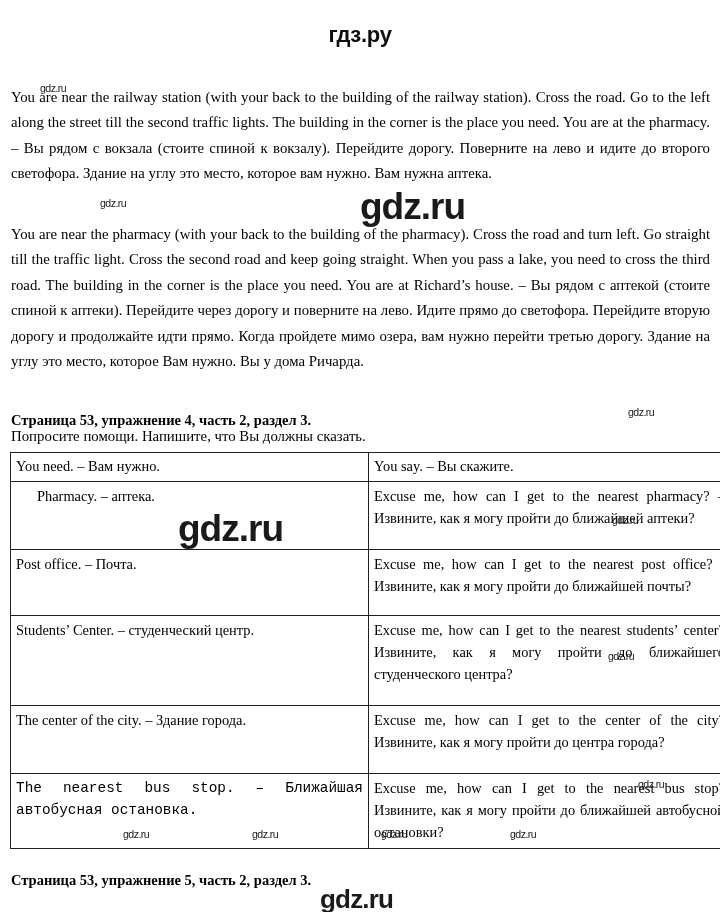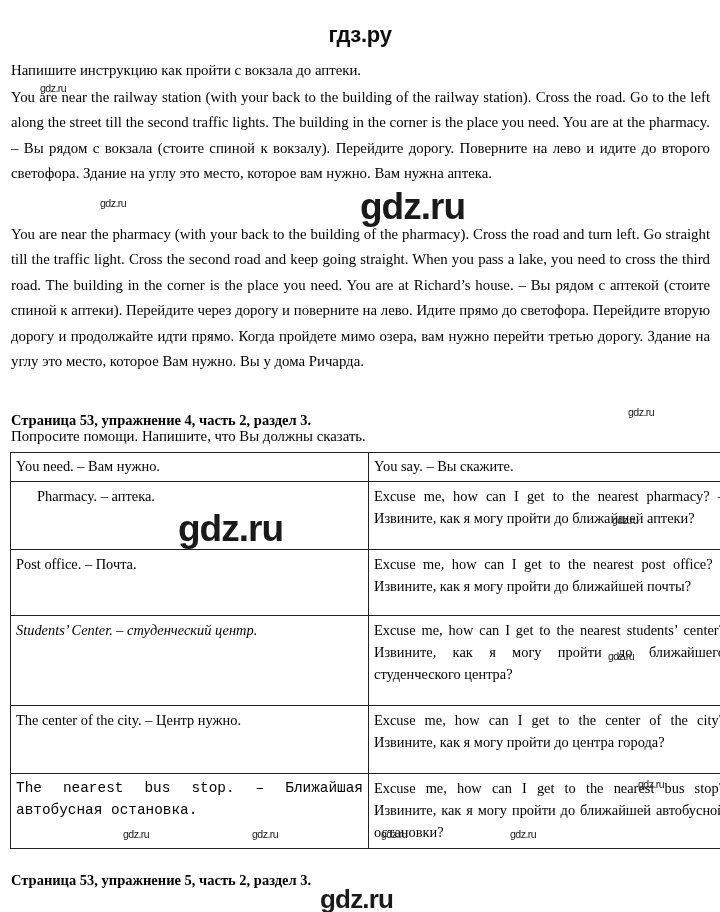--- a/index.html
+++ b/index.html
@@ -111,21 +111,20 @@
     letter-spacing: -0.8px;
   }
 </style>
 </head>
 <body>
 
 <div class="brand-top">гдз.ру</div>
 
 <div class="page">
 
-  <div class="sec-sub" style="top:62px;">Напишите инструкцию как пройти с вокзала до аптеки.</div>
   <div class="para" style="top:85px;">You are near the railway station (with your back to the building of the railway station). Cross the road. Go to the left along the street till the second traffic lights. The building in the corner is the place you need. You are at the pharmacy. – Вы рядом с вокзала (стоите спиной к вокзалу). Перейдите дорогу. Поверните на лево и идите до второго светофора. Здание на углу это место, которое вам нужно. Вам нужна аптека.</div>
   <div class="para" style="top:222px;">You are near the pharmacy (with your back to the building of the pharmacy). Cross the road and turn left. Go straight till the traffic light. Cross the second road and keep going straight. When you pass a lake, you need to cross the third road. The building in the corner is the place you need. You are at Richard’s house. – Вы рядом с аптекой (стоите спиной к аптеки). Перейдите через дорогу и поверните на лево. Идите прямо до светофора. Перейдите вторую дорогу и продолжайте идти прямо. Когда пройдете мимо озера, вам нужно перейти третью дорогу. Здание на углу это место, которое Вам нужно. Вы у дома Ричарда.</div>
 
   <div class="sec-title" style="top:412px;">Страница 53, упражнение 4, часть 2, раздел 3.</div>
   <div class="sec-sub" style="top:412px;margin-top:16px;">Попросите помощи. Напишите, что Вы должны сказать.</div>
 
   <table class="tbl">
     <tbody>
       <tr>
         <td class="c1 hdr">You need. – Вам нужно.</td>
@@ -136,26 +135,26 @@
         <td class="c1" style="height:60px;padding-left:26px;">Pharmacy. – аптека.</td>
         <td class="c2">Excuse me, how can I get to the nearest pharmacy? – Извините, как я могу пройти до ближайшей аптеки?</td>
       </tr>
 
       <tr>
         <td class="c1" style="height:58px;margin-top:40px;">Post office.  – Почта.</td>
         <td class="c2">Excuse me, how can I get to the nearest post office? - Извините, как я могу пройти до ближайшей почты?</td>
       </tr>
 
       <tr>
-        <td class="c1" style="height:82px;font-style:italic;">Students’ Center. – студенческий центр.</td>
+        <td class="c1" style="height:82px;">Students’ Center. – студенческий центр.</td>
         <td class="c2">Excuse me, how can I get to the nearest students’ center? Извините, как я могу пройти до ближайшего студенческого центра?</td>
       </tr>
 
       <tr>
-        <td class="c1" style="height:60px;">The center of the city. – Центр нужно.</td>
+        <td class="c1" style="height:60px;">The center of the city. – Здание города.</td>
         <td class="c2">Excuse me, how can I get to the center of the city? Извините, как я могу пройти до центра города?</td>
       </tr>
 
       <tr>
         <td class="c1 justleft" style="height:58px;">The nearest bus stop. – Ближайшая автобусная остановка.</td>
         <td class="c2">Excuse me, how can I get to the nearest bus stop? Извините, как я могу пройти до ближайшей автобусной остановки?</td>
       </tr>
     </tbody>
   </table>
 

